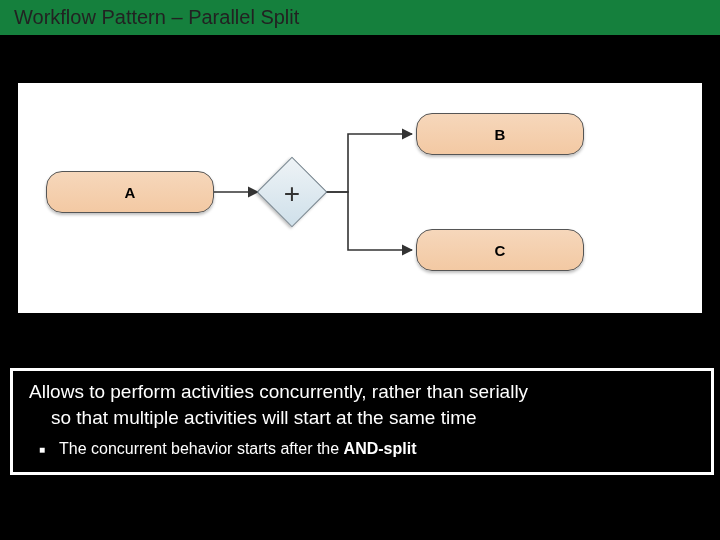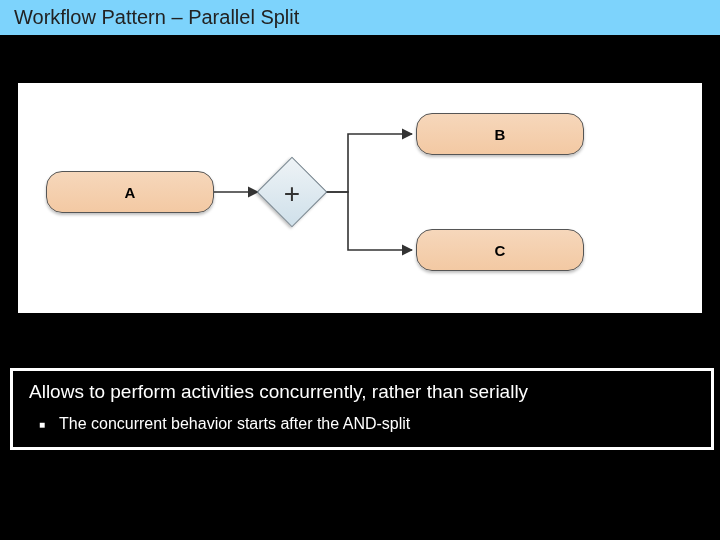--- a/index.html
+++ b/index.html
@@ -5,21 +5,21 @@
   * { box-sizing: border-box; margin: 0; padding: 0; }
   body {
     width: 720px;
     height: 540px;
     background: #000;
     font-family: Arial, Helvetica, sans-serif;
     position: relative;
     overflow: hidden;
   }
   .title-bar {
-    background: #7dd3fc;
+    background: #15803d;
     padding: 6px 14px;
     font-size: 20px;
     color: #222;
   }
   .diagram-area {
     background: #fff;
     margin: 48px 18px 0 18px;
     height: 230px;
     position: relative;
   }
@@ -86,21 +86,21 @@
     position: relative;
   }
   .sub-bullet::before {
     content: "■";
     position: absolute;
     left: -20px;
     font-size: 10px;
     top: 4px;
     color: #fff;
   }
-  .bold { font-weight: normal; }
+  .bold { font-weight: bold; }
 </style>
 </head>
 <body>
 
 <div class="title-bar">Workflow Pattern – Parallel Split</div>
 
 <div class="diagram-area">
   <svg class="connectors" viewBox="0 0 684 230">
     <defs>
       <marker id="arrow" viewBox="0 0 10 10" refX="9" refY="5" markerWidth="7" markerHeight="7" orient="auto-start-reverse">
@@ -117,18 +117,19 @@
 
   <div class="node node-a">A</div>
   <div class="gateway"></div>
   <div class="gateway-plus">+</div>
   <div class="node node-b">B</div>
   <div class="node node-c">C</div>
 </div>
 
 <div class="desc-box">
   <div class="desc-line">Allows to perform activities concurrently, rather than serially</div>
+  <div class="desc-line indent">so that multiple activities will start at the same time</div>
   <div class="sub-list">
     <div class="sub-bullet">
       <span>The concurrent behavior starts after the </span><span class="bold">AND-split</span>
     </div>
   </div>
 </div>
 
 </body></html>

